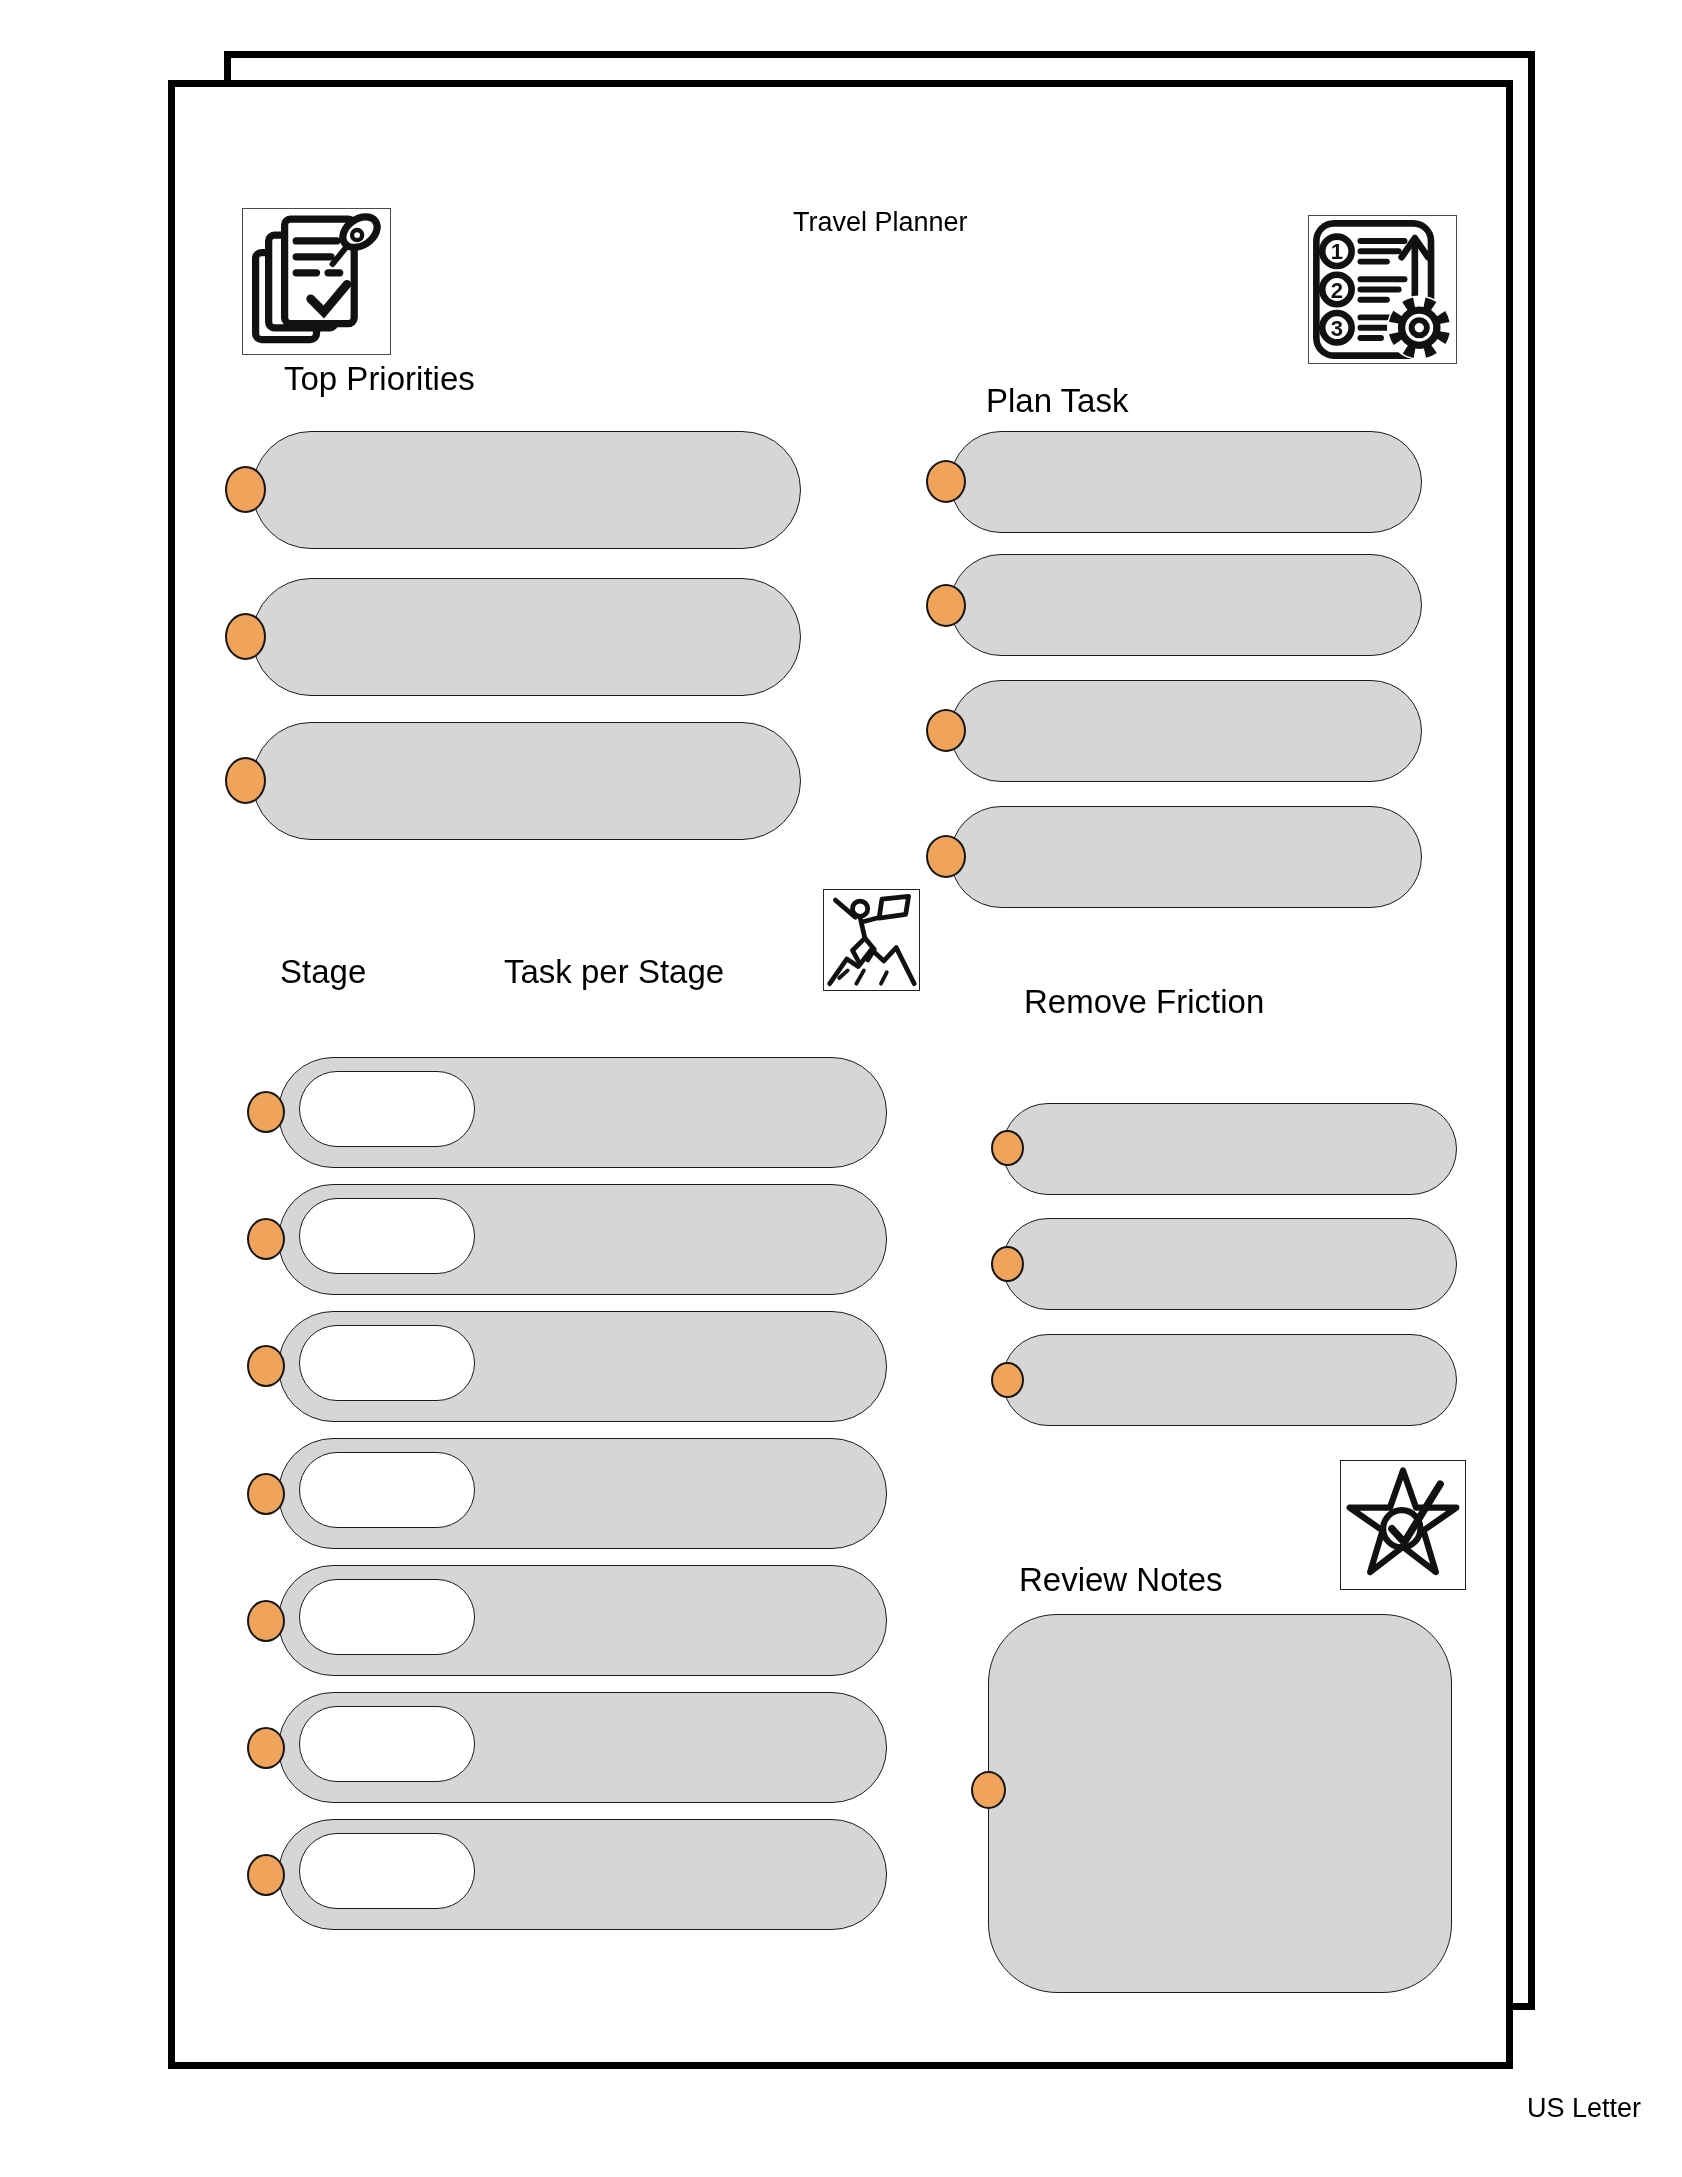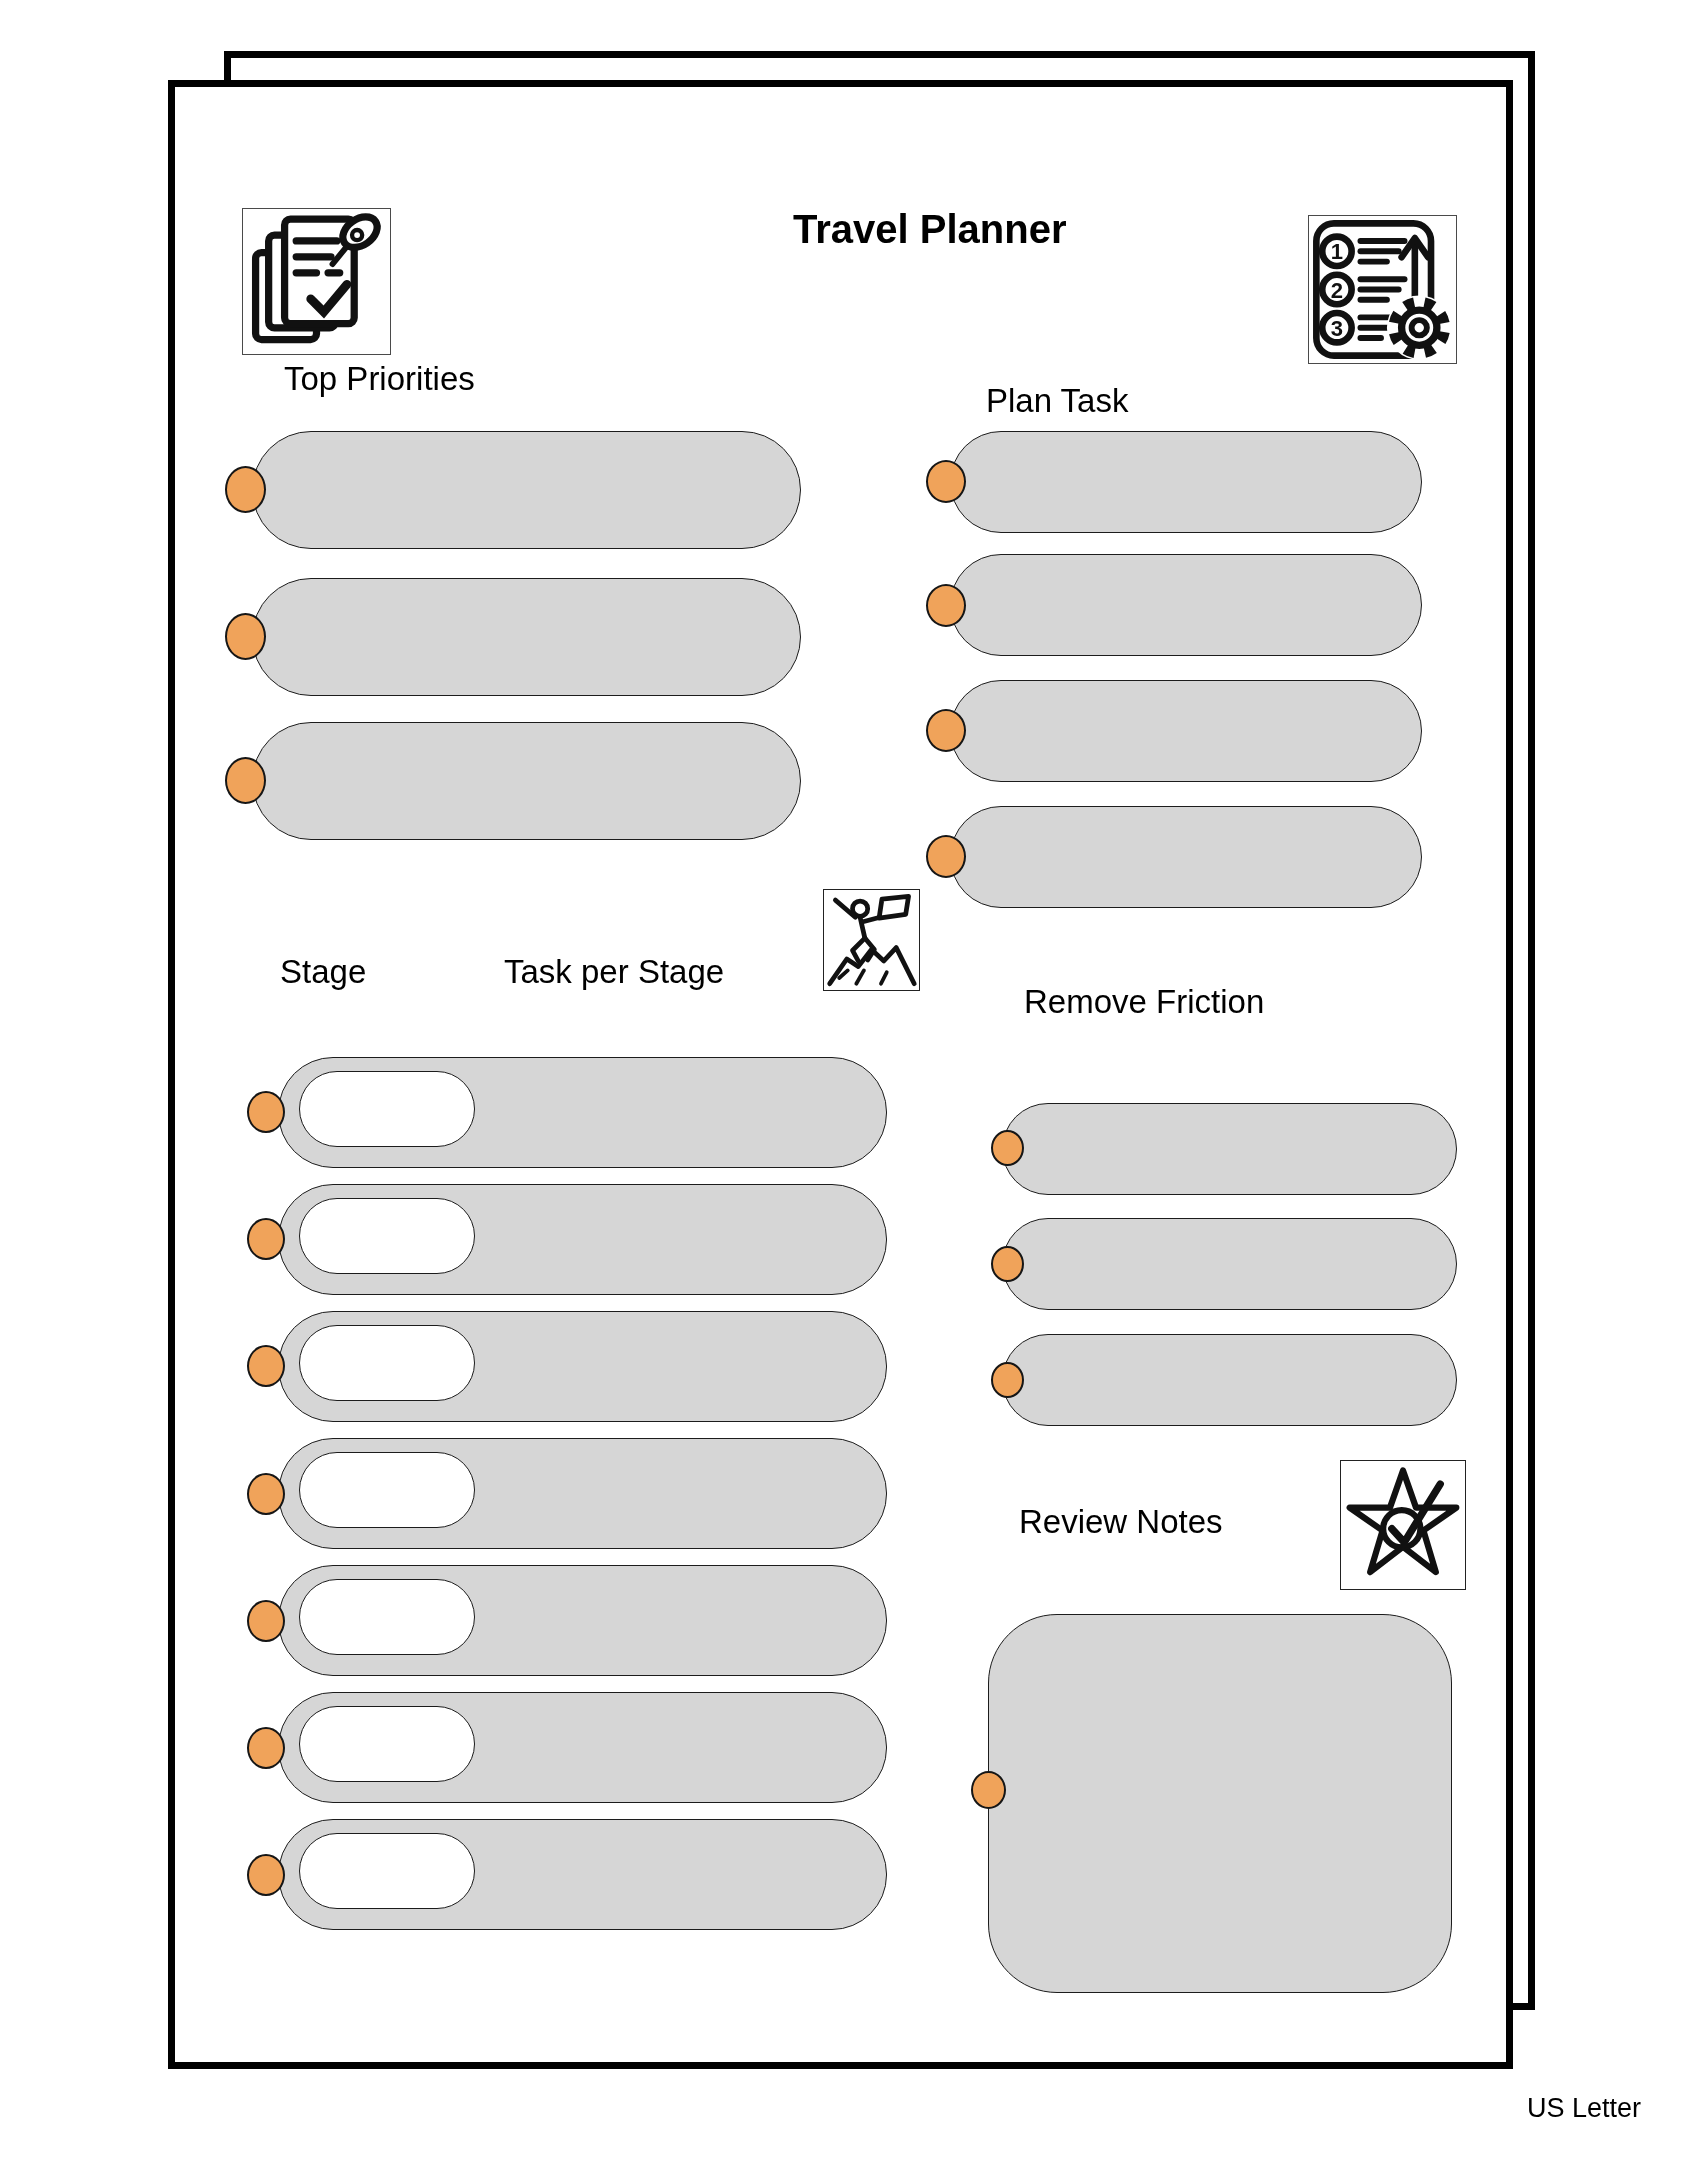--- a/index.html
+++ b/index.html
@@ -4,21 +4,21 @@
 <style>
   html,body{margin:0;padding:0;background:#ffffff;}
   .canvas{
     position:relative;width:1683px;height:2177px;background:#ffffff;overflow:hidden;
     font-family:"Liberation Sans",sans-serif;color:#000;
   }
   .sheet{position:absolute;box-sizing:border-box;background:#fff;}
   .back-sheet{left:224px;top:51px;width:1311px;height:1959px;border:7px solid #000;}
   .front-sheet{left:168px;top:80px;width:1345px;height:1989px;border:7.8px solid #000;}
   .h{position:absolute;font-size:33px;line-height:1;white-space:nowrap;color:#000;}
-  .title{position:absolute;left:793px;top:209px;font-size:40px;line-height:1;white-space:nowrap;font-weight:bold;}
+  .title{position:absolute;left:793px;top:209px;font-size:27px;line-height:1;white-space:nowrap;}
   .pill{position:absolute;box-sizing:border-box;background:#d6d6d6;border:1.7px solid #1c1c1c;}
   .dot{position:absolute;box-sizing:border-box;background:#f0a35a;border:2.6px solid #161616;border-radius:50%;}
   .inner-field{position:absolute;box-sizing:border-box;background:#ffffff;border:1.7px solid #1c1c1c;border-radius:38px;}
   .icon-box{position:absolute;box-sizing:border-box;background:#fff;}
   .thin{border:1.7px solid #4a4a4a;}
   .dark{border:1.7px solid #222;}
   .icon-box svg{width:100%;height:100%;display:block;}
   .size-label{position:absolute;left:1527px;top:2095px;font-size:27px;line-height:1;white-space:nowrap;}
 </style>
 </head>
@@ -166,20 +166,20 @@
   <div class="dot" style="left:991px;top:1362px;width:33px;height:36px;"></div>
 
   <div class="icon-box dark" style="left:1340px;top:1460px;width:126px;height:130px;">
     <svg viewBox="0 0 100 100">
       <path d="M50 6 L60.5 36 L93 36 L66.5 54.5 L76.5 88 L50 67.5 L23.5 88 L33.5 54.5 L7 36 L39.5 36 Z" fill="none" stroke="#111" stroke-width="5" stroke-linejoin="round"></path>
       <circle cx="49" cy="53" r="15" fill="none" stroke="#111" stroke-width="5"></circle>
       <path d="M41 53 L51 64 L80 17" fill="none" stroke="#111" stroke-width="6" stroke-linecap="round"></path>
     </svg>
   </div>
 
-  <div class="h" style="left:1019px;top:1505px;">Review Notes</div>
+  <div class="h" style="left:1019px;top:1563px;">Review Notes</div>
   <div class="pill" style="left:988px;top:1614px;width:464px;height:379px;border-radius:69px;"></div>
   <div class="dot" style="left:971px;top:1771px;width:35px;height:38px;"></div>
 
   <div class="size-label">US Letter</div>
 
 </div>
 
 
 </body></html>

